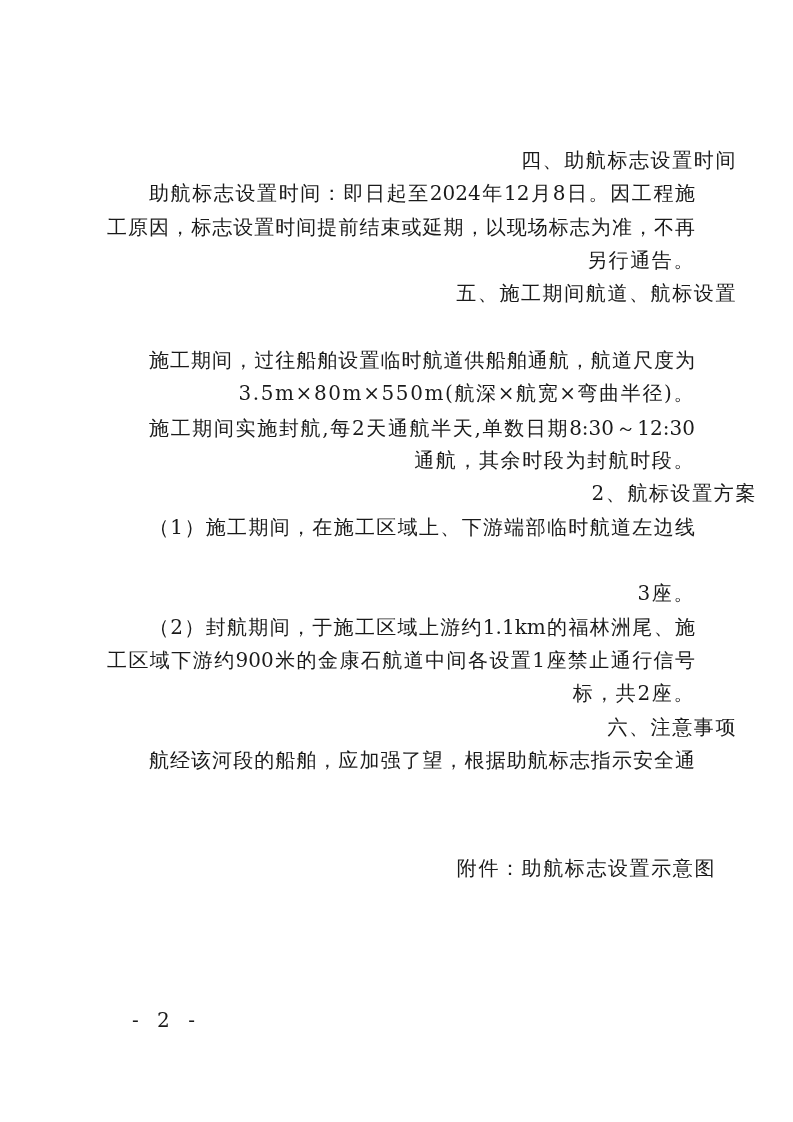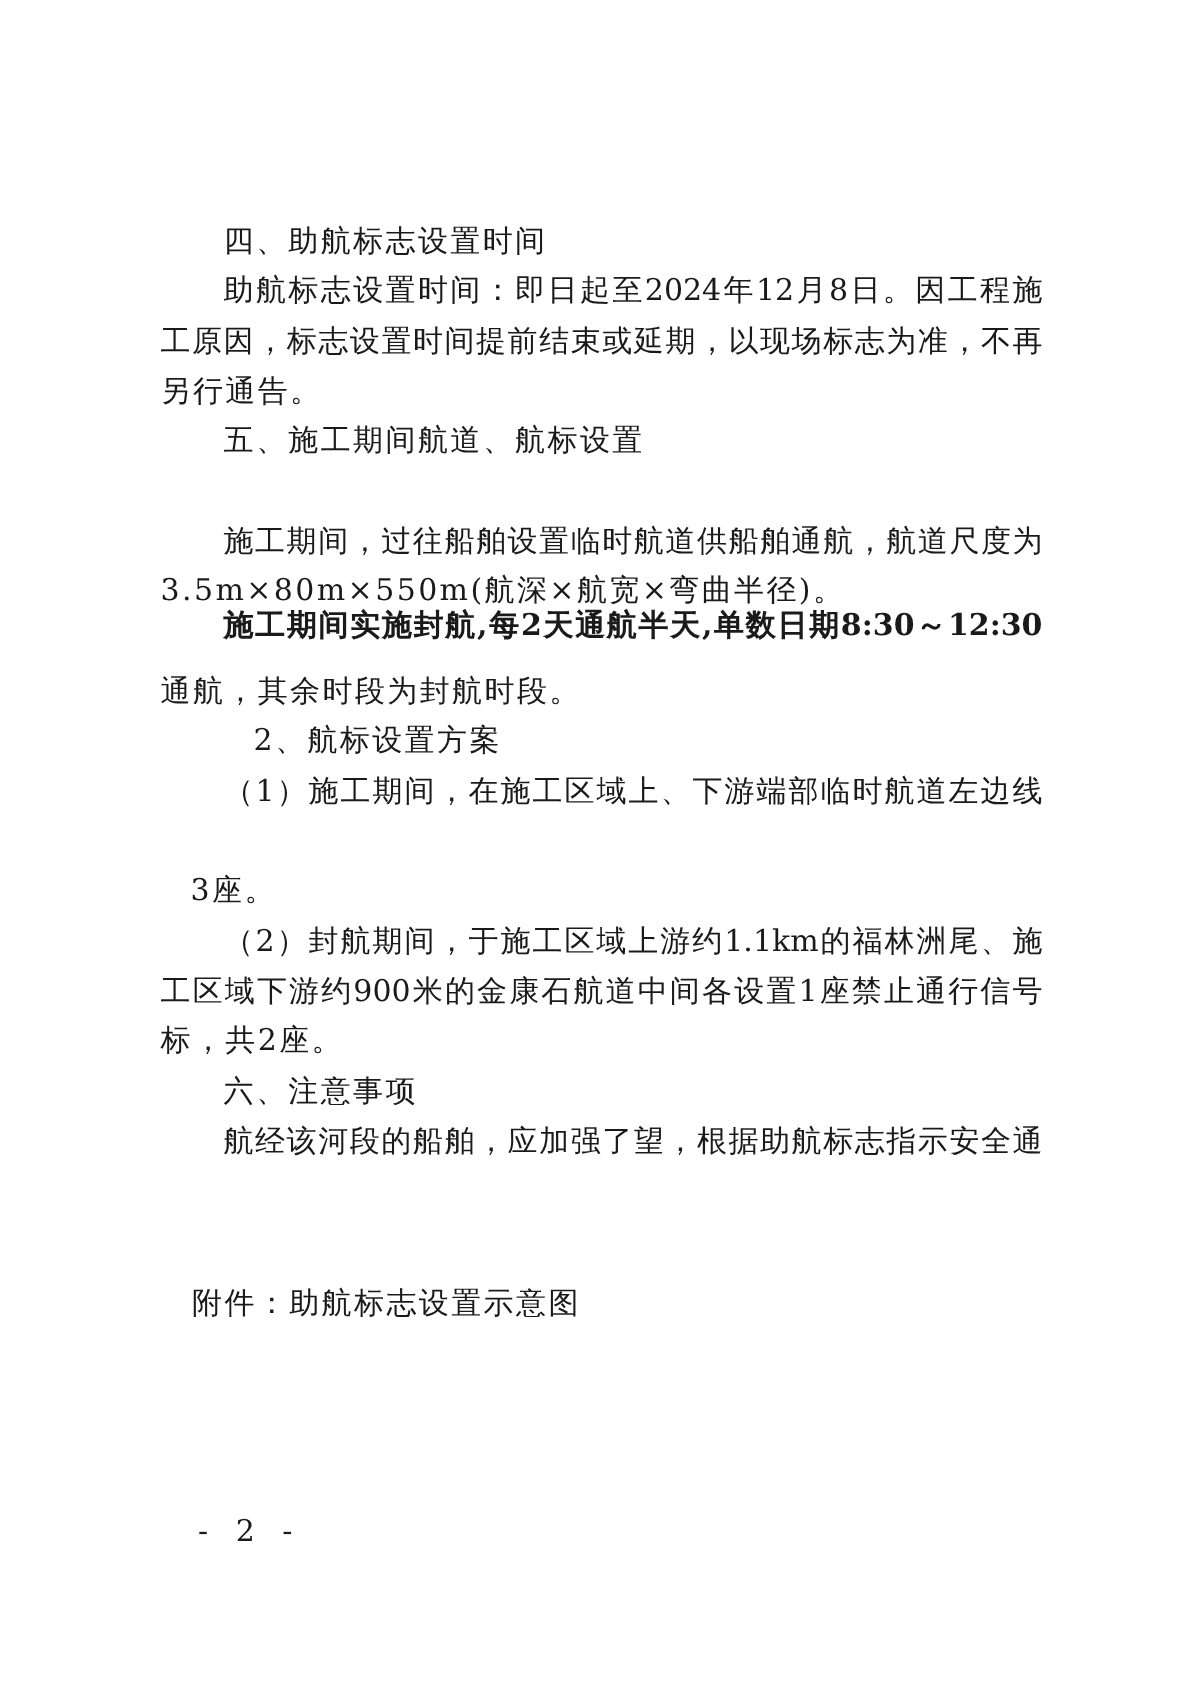--- a/index.html
+++ b/index.html
@@ -1,41 +1,41 @@
 <!DOCTYPE html>
 <html><head>
 <meta charset="utf-8">
 <style>
   html, body { margin:0; padding:0; background:#ffffff; }
   body { width:793px; height:1122px; position:relative; overflow:hidden;
          font-family:"DejaVu Serif", serif; color:#1a1a1a; }
   .page { position:absolute; left:0; top:0; width:793px; height:1122px; }
   .line { position:absolute; left:107px; width:588px; font-size:20px; line-height:24px;
-          white-space:nowrap; letter-spacing:1.6px; }
+          white-space:nowrap; letter-spacing:1.6px;text-align:right; }
   .indent { left:149px; }
   .justify { text-align:justify; text-align-last:justify; letter-spacing:0; }
   .attach { left:128px; }
   .pageno { position:absolute; left:132px; top:1008px; font-size:20px; letter-spacing:6px; }
 </style>
 </head>
 <body>
 
 <div class="page" id="page">
   <div class="line attach" style="top:856px;">附件：助航标志设置示意图</div>
   <div class="pageno">- 2 -</div>
 <div class="line indent" style="top: 148px;">四、助航标志设置时间</div>
     <div class="line indent justify" style="top: 181px; width: 546px;">助航标志设置时间：即日起至2024年12月8日。因工程施</div>
     <div class="line justify" style="top: 215px;">工原因，标志设置时间提前结束或延期，以现场标志为准，不再</div>
     <div class="line" style="top: 248px;">另行通告。</div>
     <div class="line indent" style="top: 281px;">五、施工期间航道、航标设置</div>
     <div class="line indent justify" style="top: 348px; width: 546px;">施工期间，过往船舶设置临时航道供船舶通航，航道尺度为</div>
     <div class="line" style="top: 381px;">3.5m×80m×550m(航深×航宽×弯曲半径)。</div>
-    <div class="line indent justify" style="top: 404px; width: 546px; font-weight: bold;">施工期间实施封航,每2天通航半天,单数日期8:30～12:30</div>
+    <div class="line indent justify" style="top: 416px; width: 546px;">施工期间实施封航,每2天通航半天,单数日期8:30～12:30</div>
     <div class="line" style="top: 448px;">通航，其余时段为封航时段。</div>
     <div class="line indent" style="top: 481px; margin-left: 20px;">2、航标设置方案</div>
     <div class="line indent justify" style="top: 515px; width: 546px;">（1）施工期间，在施工区域上、下游端部临时航道左边线</div>
-    <div class="line" style="top: 581px; margin-left: 20px;">3座。</div>
+    <div class="line" style="top: 581px;">3座。</div>
     <div class="line indent justify" style="top: 615px; width: 546px;">（2）封航期间，于施工区域上游约1.1km的福林洲尾、施</div>
     <div class="line justify" style="top: 648px;">工区域下游约900米的金康石航道中间各设置1座禁止通行信号</div>
     <div class="line" style="top: 681px;">标，共2座。</div>
     <div class="line indent" style="top: 715px;">六、注意事项</div>
     <div class="line indent justify" style="top: 748px; width: 546px;">航经该河段的船舶，应加强了望，根据助航标志指示安全通</div>
   </div>
 
 </body></html>

